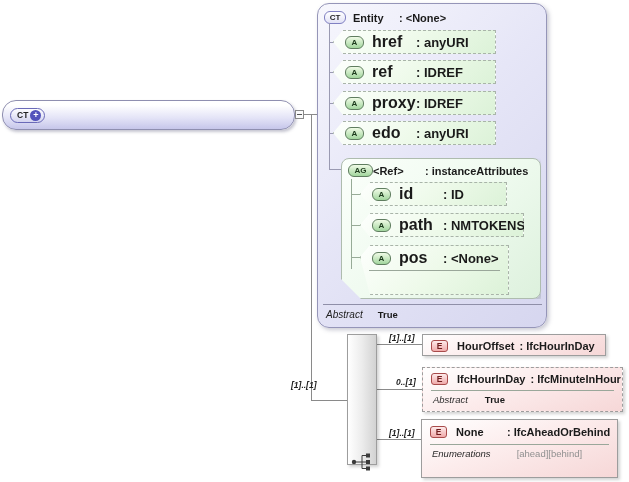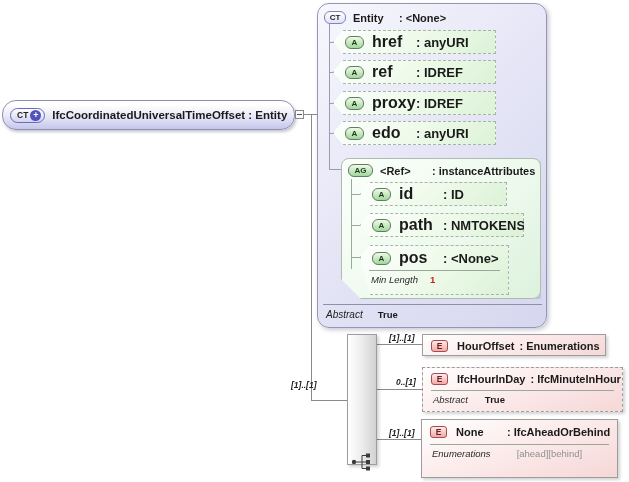--- a/index.html
+++ b/index.html
@@ -79,21 +79,21 @@
   .attr-type{font-size:13px;font-weight:bold;white-space:nowrap;}
   
   .ag-box{
     position:absolute;left:23px;top:154px;width:200px;height:141px;box-sizing:border-box;
     border:1px solid #aebcae;border-radius:8px;
     background:linear-gradient(135deg,#fbfffb 0%,#eefaee 55%,#ddf1dd 100%);
     clip-path:polygon(0 0,100% 0,100% 100%,20px 100%,0 calc(100% - 20px));
     box-shadow:2px 2px 3px rgba(100,120,100,.25);
   }
   .ag-header{position:absolute;left:6px;top:5px;display:flex;align-items:center;}
-  .ag-name{font-size:11px;font-weight:bold;margin-left:7px;min-width:52px;}
+  .ag-name{font-size:11px;font-weight:bold;margin-left:0;min-width:52px;}
   .ag-type{font-size:11px;font-weight:bold;white-space:nowrap;}
   .pos-group{
     position:absolute;left:18px;top:86px;width:149px;height:50px;box-sizing:border-box;
     border:1px dashed #a9b4a9;
     background:linear-gradient(135deg,#fdfffd 0%,#eefaea 50%,#dcf2d8 100%);
     clip-path:polygon(0 24%,10px 0,100% 0,100% 100%,10px 100%);
   }
   .pos-title{display:flex;align-items:center;height:24px;padding-left:11px;}
   .facet-sep{height:1px;background:#9aa79a;margin:0 8px;}
   .facet-row{display:flex;align-items:center;padding:3px 0 0 10px;}
@@ -141,21 +141,20 @@
   <div class="line" style="left:311px;top:400px;width:36px;height:1px"></div>
   <div class="line" style="left:377px;top:344px;width:45px;height:1px"></div>
   <div class="line" style="left:377px;top:389px;width:45px;height:1px"></div>
   <div class="line" style="left:377px;top:439px;width:44px;height:1px"></div>
 
   <div class="root-box">
     <span class="badge badge-ct-plus">
       <span>CT</span>
       <span class="plus-circle">+</span>
     </span>
-    <span class="root-label">IfcCoordinatedUniversalTimeOffset : Entity</span>
   </div>
   <div class="expand-handle"></div>
 
   <div class="entity-box">
     <div class="entity-header">
       <span class="badge badge-ct">CT</span>
       <span class="hdr-name">Entity</span>
       <span class="hdr-type">: &lt;None&gt;</span>
     </div>
 
@@ -209,24 +208,20 @@
         <span class="attr-name">path</span>
         <span class="attr-type">: NMTOKENS</span>
       </div>
       <div class="pos-group">
         <div class="pos-title">
           <span class="badge badge-a">A</span>
           <span class="attr-name">pos</span>
           <span class="attr-type">: &lt;None&gt;</span>
         </div>
         <div class="facet-sep"></div>
-        <div class="facet-row">
-          <span class="facet-label">Min Length</span>
-          <span class="facet-value facet-red">1</span>
-        </div>
       </div>
     </div>
 
     <div class="abstract-sep"></div>
     <div class="abstract-row">
       <span class="abstract-label">Abstract</span>
       <span class="abstract-value">True</span>
     </div>
   </div>
 
@@ -242,21 +237,21 @@
 
   <div class="card-label" style="left:291px;top:380px">[1]..[1]</div>
   <div class="card-label" style="left:389px;top:333px">[1]..[1]</div>
   <div class="card-label" style="left:396px;top:377px">0..[1]</div>
   <div class="card-label" style="left:389px;top:428px">[1]..[1]</div>
 
   <div class="el-box" style="left:422px;top:334px;width:184px;height:22px">
     <div class="el-title">
       <span class="badge badge-e">E</span>
       <span class="el-name">HourOffset</span>
-      <span class="el-type">: Enumerations</span>
+      <span class="el-type">: IfcHourInDay</span>
     </div>
   </div>
 
   <div class="el-box dashed" style="left:422px;top:367px;width:201px;height:45px">
     <div class="el-title">
       <span class="badge badge-e">E</span>
       <span class="el-name">IfcHourInDay</span>
       <span class="el-type">: IfcMinuteInHour</span>
     </div>
     <div class="facet-sep"></div>

